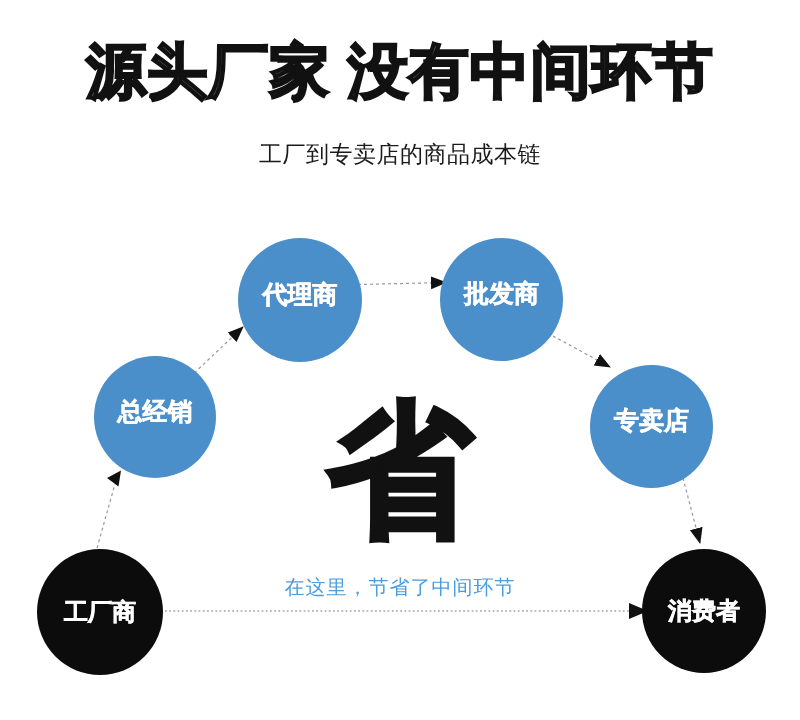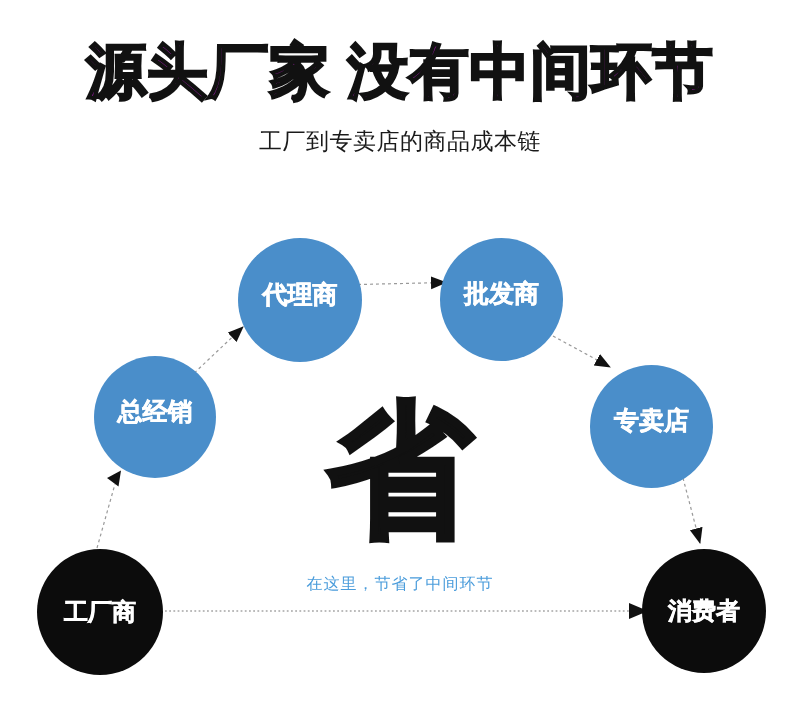--- a/index.html
+++ b/index.html
@@ -1,30 +1,30 @@
 <!DOCTYPE html>
 <html><head>
 <meta charset="utf-8">
 <style>
   html,body{margin:0;padding:0;}
   body{width:800px;height:720px;background:#ffffff;position:relative;overflow:hidden;font-family:"Liberation Sans",sans-serif;-webkit-font-smoothing:antialiased;}
-  .title{position:absolute;left:0;top:42px;width:800px;text-align:center;font-size:60px;font-weight:900;color:#a21caf;-webkit-text-stroke:2.5px #111;letter-spacing:1px;line-height:1;}
-  .subtitle{position:absolute;left:0;top:126px;width:800px;text-align:center;font-size:23px;line-height:30px;color:#1a1a1a;letter-spacing:0.5px;font-weight:300;}
+  .title{position:absolute;left:0;top:42px;width:800px;text-align:center;font-size:60px;font-weight:900;color:#737373;-webkit-text-stroke:2.5px #111;letter-spacing:1px;line-height:1;}
+  .subtitle{position:absolute;left:0;top:139px;width:800px;text-align:center;font-size:23px;line-height:30px;color:#1a1a1a;letter-spacing:0.5px;font-weight:300;}
   .node{position:absolute;border-radius:50%;display:flex;align-items:center;justify-content:center;color:#ffffff;font-weight:bold;letter-spacing:0;-webkit-text-stroke:0.6px #ffffff;}
   .node.blue{background:#4a8eca;font-size:25px;}
   .node.black{background:#0c0c0c;font-size:24px;}
   .node.blue span{position:relative;top:-6px;}
   #node-general{left:94px;top:356px;width:122px;height:122px;}
   #node-agent{left:238px;top:238px;width:124px;height:124px;text-align:center;}
   #node-wholesaler{left:440px;top:238px;width:123px;height:123px;}
   #node-specialty{left:590px;top:365px;width:123px;height:123px;justify-content:center;}
   #node-factory{left:37px;top:549px;width:126px;height:126px;text-align:center;}
   #node-consumer{left:642px;top:549px;width:124px;height:124px;}
   .bigchar{position:absolute;left:0;top:398px;width:800px;text-align:center;font-size:146px;line-height:146px;font-weight:900;color:#111;-webkit-text-stroke:4px #111;}
-  .caption{position:absolute;left:0;top:574px;width:800px;text-align:center;font-size:16px;color:#4a9cdb;letter-spacing:1px;font-weight:400;}
+  .caption{position:absolute;left:0;top:574px;width:800px;text-align:center;font-size:20px;color:#4a9cdb;letter-spacing:1px;font-weight:400;}
   svg.arrows{position:absolute;left:0;top:0;}
 </style>
 </head>
 <body>
 
 <div class="title">源头厂家 没有中间环节</div>
 <div class="subtitle">
   <div>工厂到专卖店的商品成本链</div>
 </div>
 

